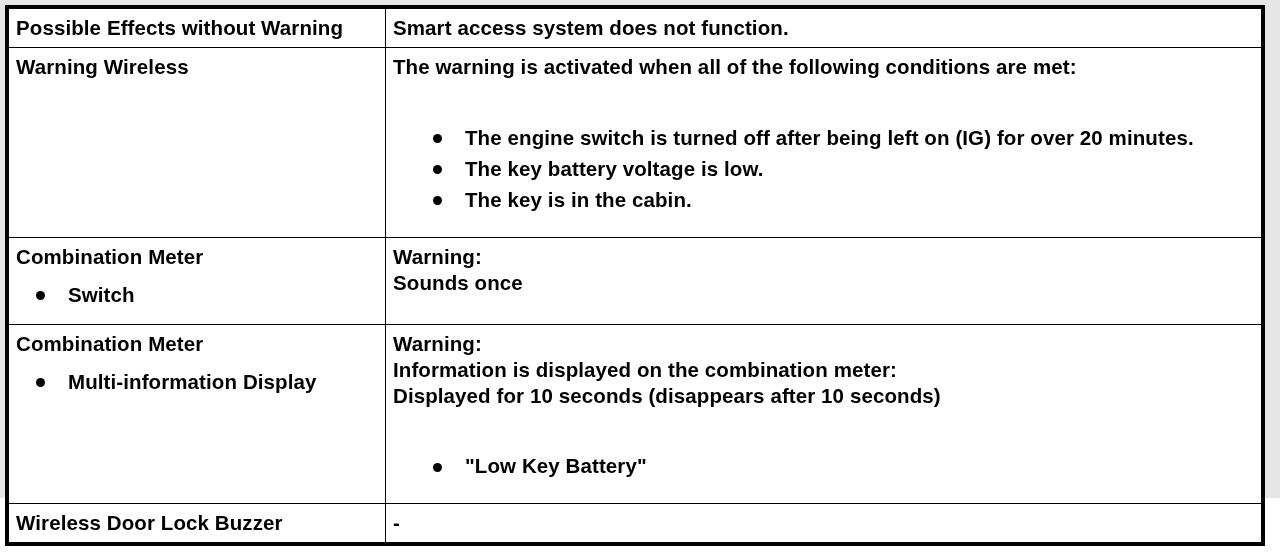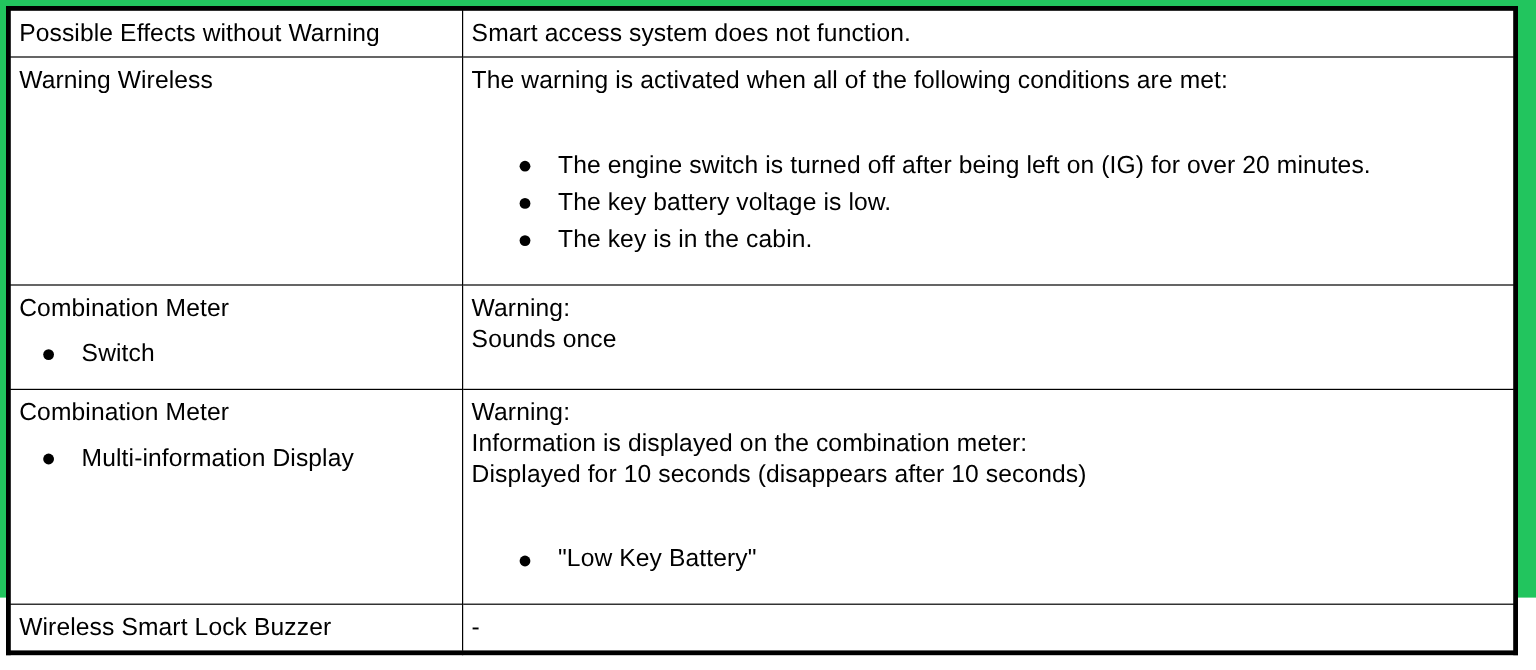--- a/index.html
+++ b/index.html
@@ -12,21 +12,22 @@
     height: 558px;
     font-family: "Liberation Sans", sans-serif;
     color: #000000;
     overflow: hidden;
   }
 
   .sheet {
     position: relative;
     width: 1280px;
     height: 498px;
-    background: #22c55e;
+    background: #e5e5e5;
+    font-weight: bold;
   }
 
   table.spec-table {
     position: absolute;
     left: 5px;
     top: 5px;
     width: 1255px;
     border-collapse: collapse;
     table-layout: fixed;
     border: 4px solid #000000;
@@ -214,21 +215,21 @@
                 <span>"Low Key Battery"</span>
               </li>
             </ul>
           </div>
         </td>
       </tr>
 
       <tr>
         <td class="col-label row-h-short">
           <div class="cell-pad">
-            <span class="line">Wireless Smart Lock Buzzer</span>
+            <span class="line">Wireless Door Lock Buzzer</span>
           </div>
         </td>
         <td class="col-value">
           <div class="cell-pad">
             <span class="line">-</span>
           </div>
         </td>
       </tr>
 
 

